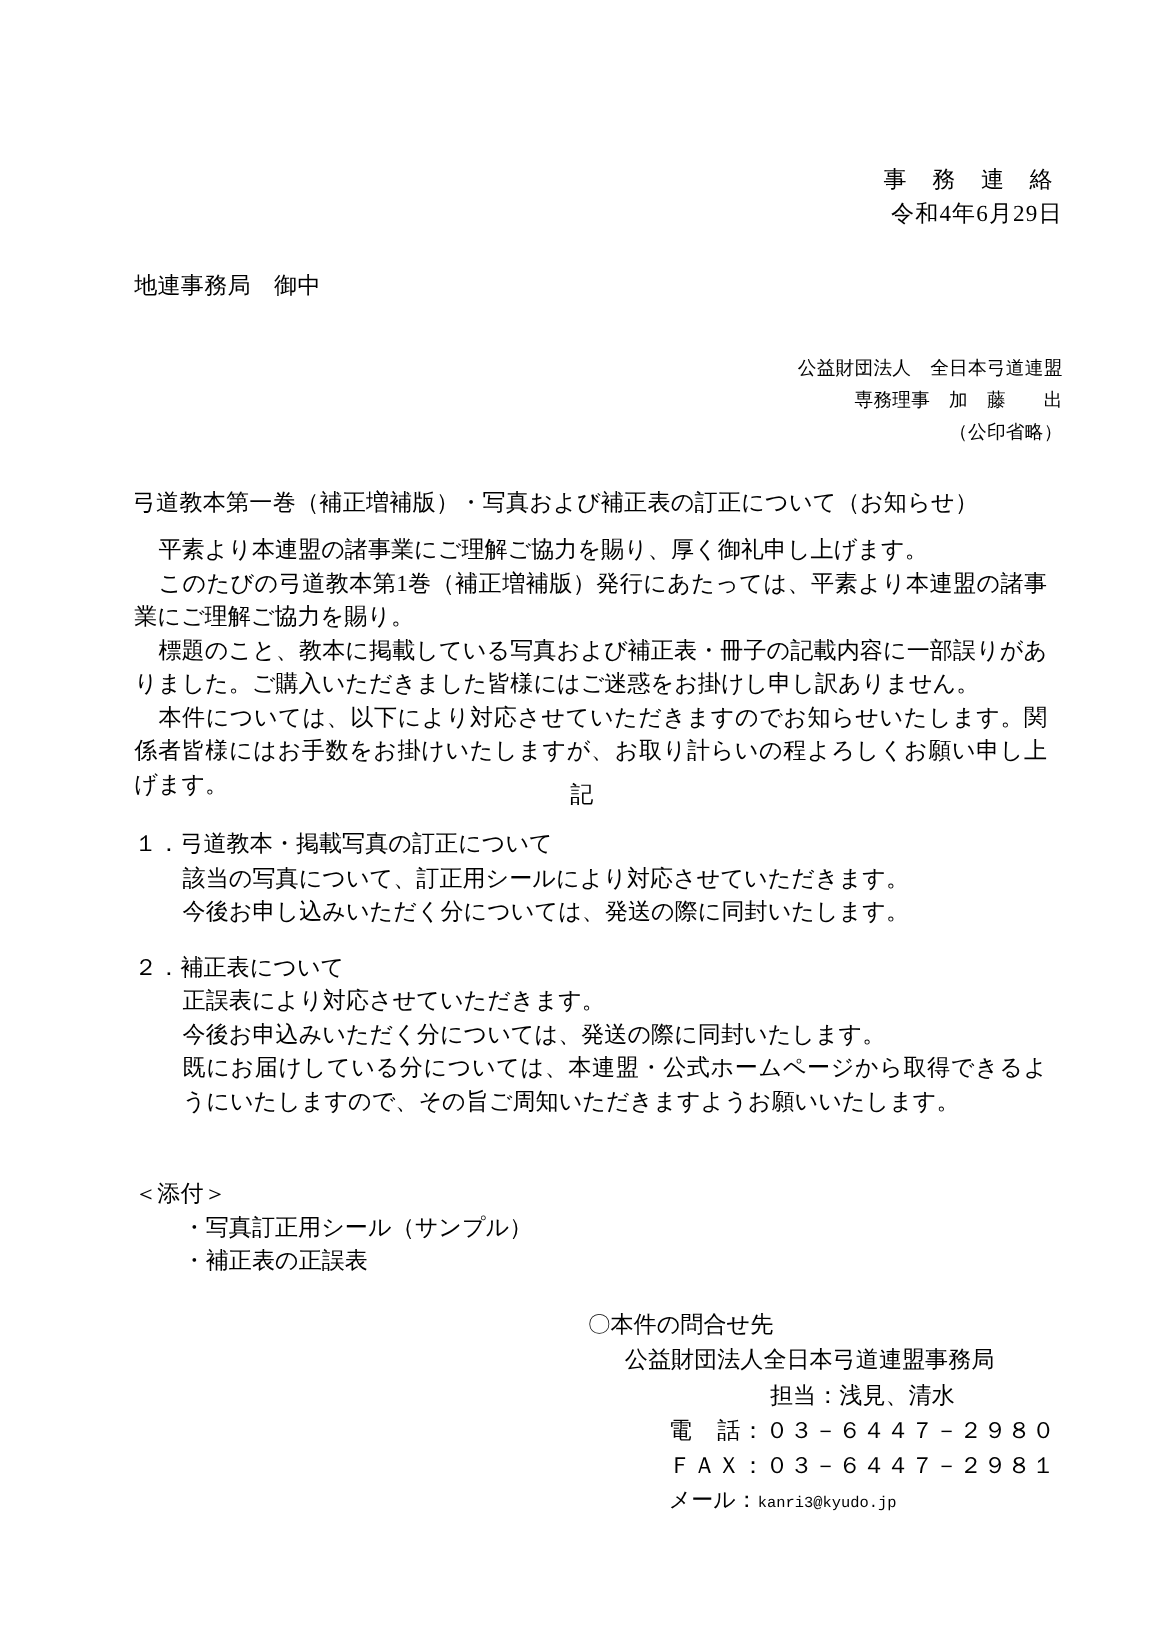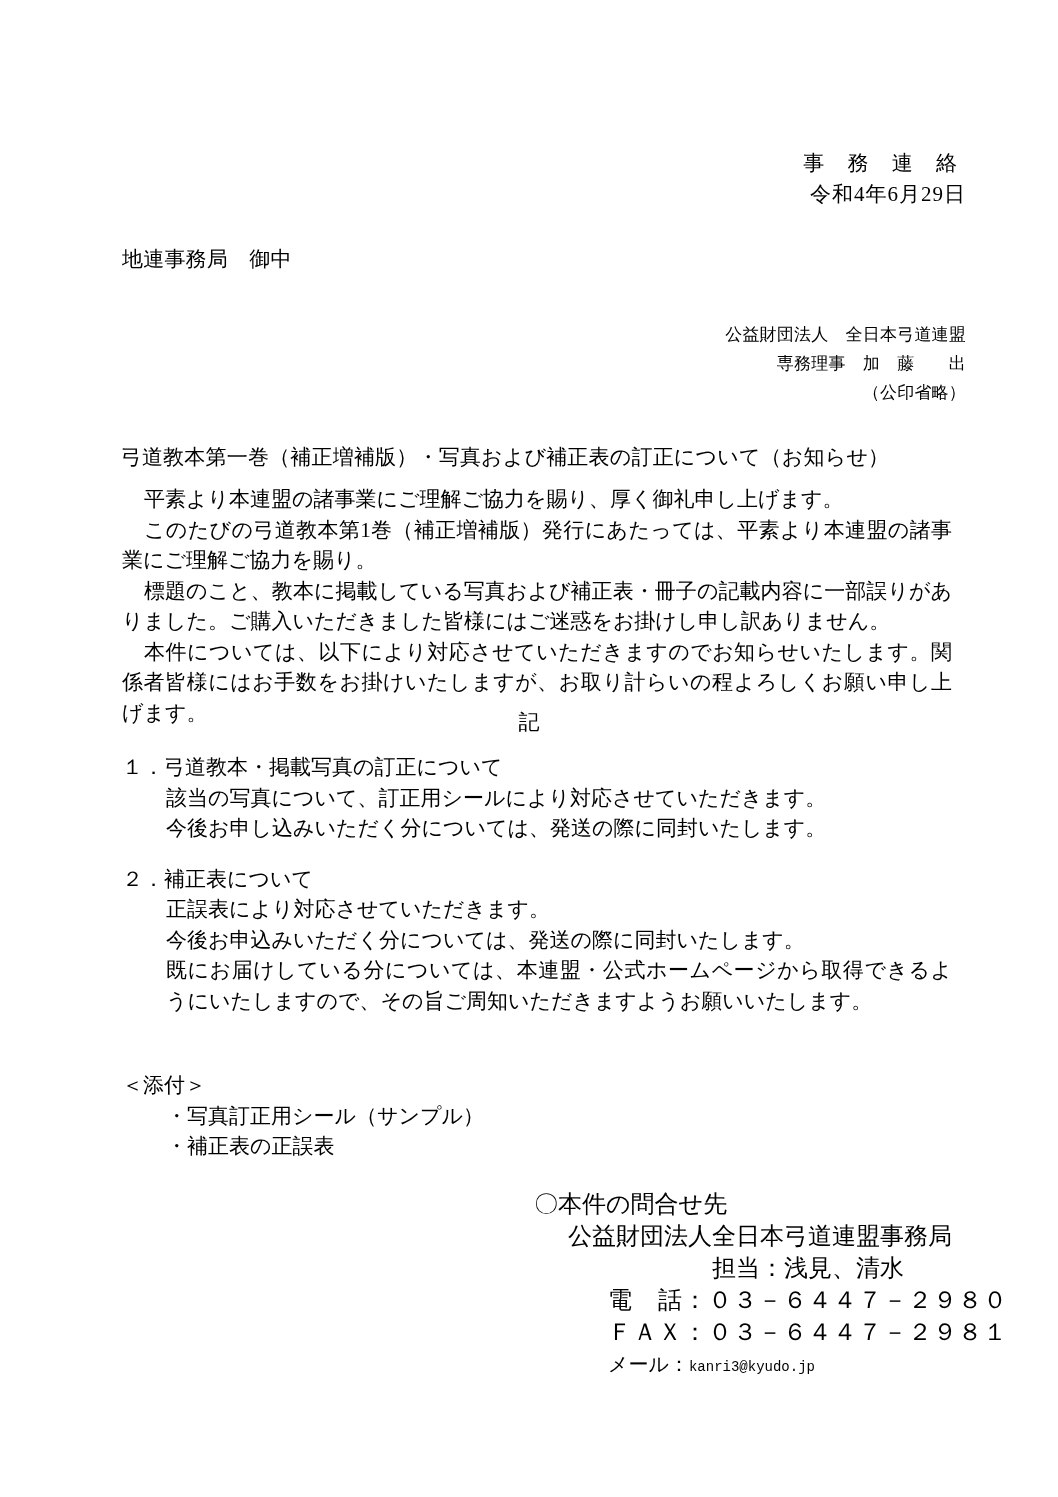--- a/index.html
+++ b/index.html
@@ -146,21 +146,21 @@
     white-space: pre;
   }
 
   
   .contact-area {
     position: absolute;
     left: 534px;
     top: 1188px;
   }
   .contact-line {
-    font-size: 24px;
+    font-size: 21px;
     line-height: 32px;
     white-space: pre;
   }
   .contact-line.lvl1 { padding-left: 0px; }
   .contact-line.lvl2 { padding-left: 34px; }
   .contact-line.lvl3 { padding-left: 74px; text-align: center; }
   .contact-line.mono {
     padding-left: 74px;
     font-family: "Liberation Serif", "DejaVu Serif", serif;
   }

